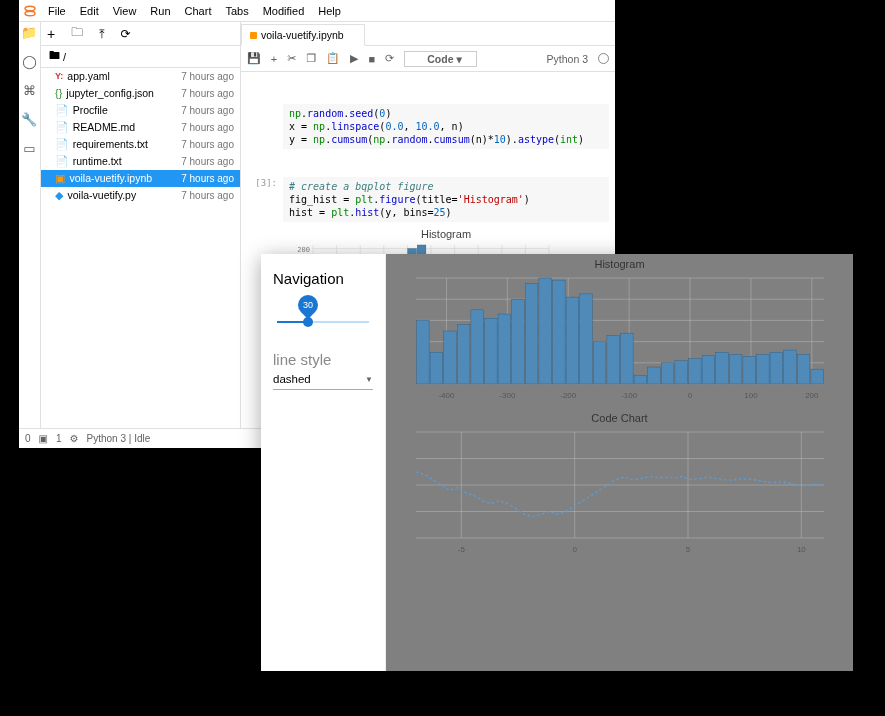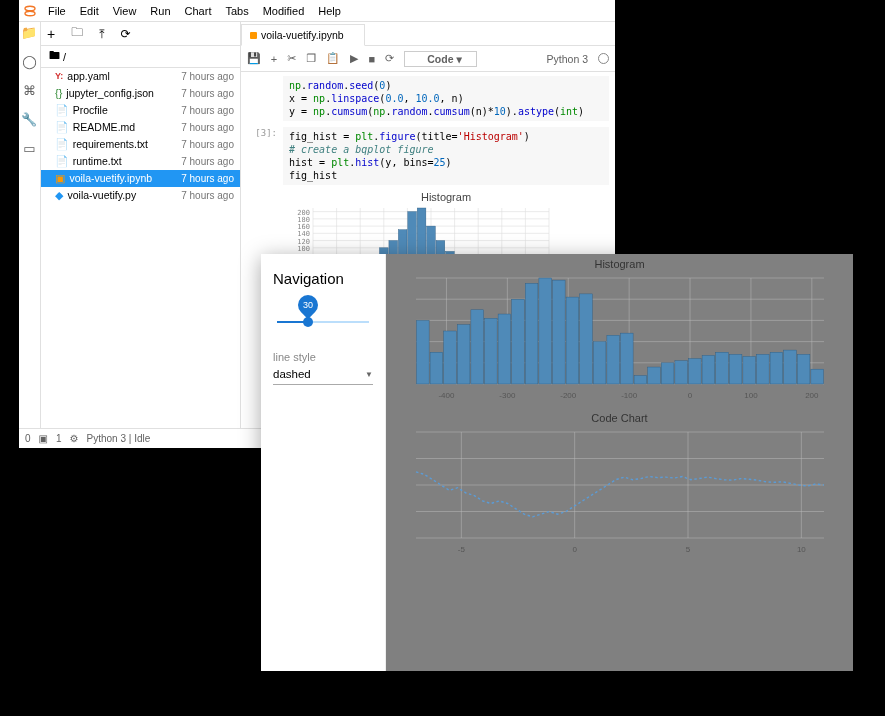--- a/index.html
+++ b/index.html
@@ -153,21 +153,21 @@
 }
 .notebook-toolbar .kcircle {
   width:11px; height:11px; border:1px solid #888; border-radius:50%;
 }
 .cells {
   flex:1; overflow:hidden; padding: 4px 6px 0 6px;
   font-family: Menlo, Consolas, monospace;
   font-size: 10px;
   line-height: 13px;
 }
-.codecell { display:flex; margin-bottom: 6px; }
+.codecell { display:flex; margin-bottom: 6px; margin-top: 28px; }
 .prompt { width:36px; text-align:right; padding-right:6px; color:#999; font-size:9px; }
 .cellbody { flex:1; background:#f7f7f7; padding:3px 6px; }
 .cmt { color:#408080; font-style:italic; }
 .kw { color:#008800; }
 .num { color:#0066bb; }
 .str { color:#bb0000; }
 .fn { color:#0000cc; }
 
 
 .nb-chart {
@@ -228,21 +228,21 @@
   position:absolute; top:-4px;
   left: 35%; transform: translateX(-50%);
   width:20px; height:20px; background:#1976d2; border-radius:50% 50% 50% 0;
   transform: translateX(-50%) rotate(-45deg);
   display:flex; align-items:center; justify-content:center;
 }
 .slider-balloon span {
   transform: rotate(45deg);
   color:#fff; font-size:9px;
 }
-.select-label { font-size:11px; color:#888; }
+.select-label { font-size:15px; color:#888; }
 .select-box {
   margin-top:1px;
   border-bottom: 1px solid #aaa;
   padding: 4px 0;
   font-size: 11.5px;
   display:flex; justify-content:space-between; align-items:center;
   cursor: pointer;
 }
 .select-box .caret { color:#666; font-size:8px; }
 
@@ -386,24 +386,23 @@
           <div class="prompt"></div>
           <div class="cellbody" id="cell-a">
               <div><span class="kw">np</span>.<span class="fn">random</span>.<span class="fn">seed</span>(<span class="num">0</span>)</div>
               <div>x = <span class="kw">np</span>.<span class="fn">linspace</span>(<span class="num">0.0</span>, <span class="num">10.0</span>, n)</div>
               <div>y = <span class="kw">np</span>.<span class="fn">cumsum</span>(<span class="kw">np</span>.<span class="fn">random</span>.<span class="fn">cumsum</span>(n)*<span class="num">10</span>).<span class="fn">astype</span>(<span class="kw">int</span>)</div>
             </div>
         </div>
         <div class="codecell">
           <div class="prompt">[3]:</div>
           <div class="cellbody" id="cell-b">
+              <div><span class="cmt"># create a bqplot figure</span></div>
               <div>fig_hist = <span class="kw">plt</span>.<span class="fn">figure</span>(title=<span class="str">'Histogram'</span>)</div>
-              <div><span class="cmt"># create a bqplot figure</span></div>
               <div>hist = <span class="kw">plt</span>.<span class="fn">hist</span>(y, bins=<span class="num">25</span>)</div>
-              <div>fig_hist</div>
             </div>
         </div>
         <div class="nb-chart">
           <div class="title">Histogram</div>
           <svg id="nb-hist-svg" width="270" height="80">
               <line x1="30" x2="266" y1="43.80952380952381" y2="43.80952380952381" stroke="#ddd" stroke-width="0.6"></line>
               <text x="27" y="46.80952380952381" text-anchor="end" font-size="7" fill="#888">100</text>
               <line x1="30" x2="266" y1="36.57142857142858" y2="36.57142857142858" stroke="#ddd" stroke-width="0.6"></line>
               <text x="27" y="39.57142857142858" text-anchor="end" font-size="7" fill="#888">120</text>
               <line x1="30" x2="266" y1="29.333333333333336" y2="29.333333333333336" stroke="#ddd" stroke-width="0.6"></line>

